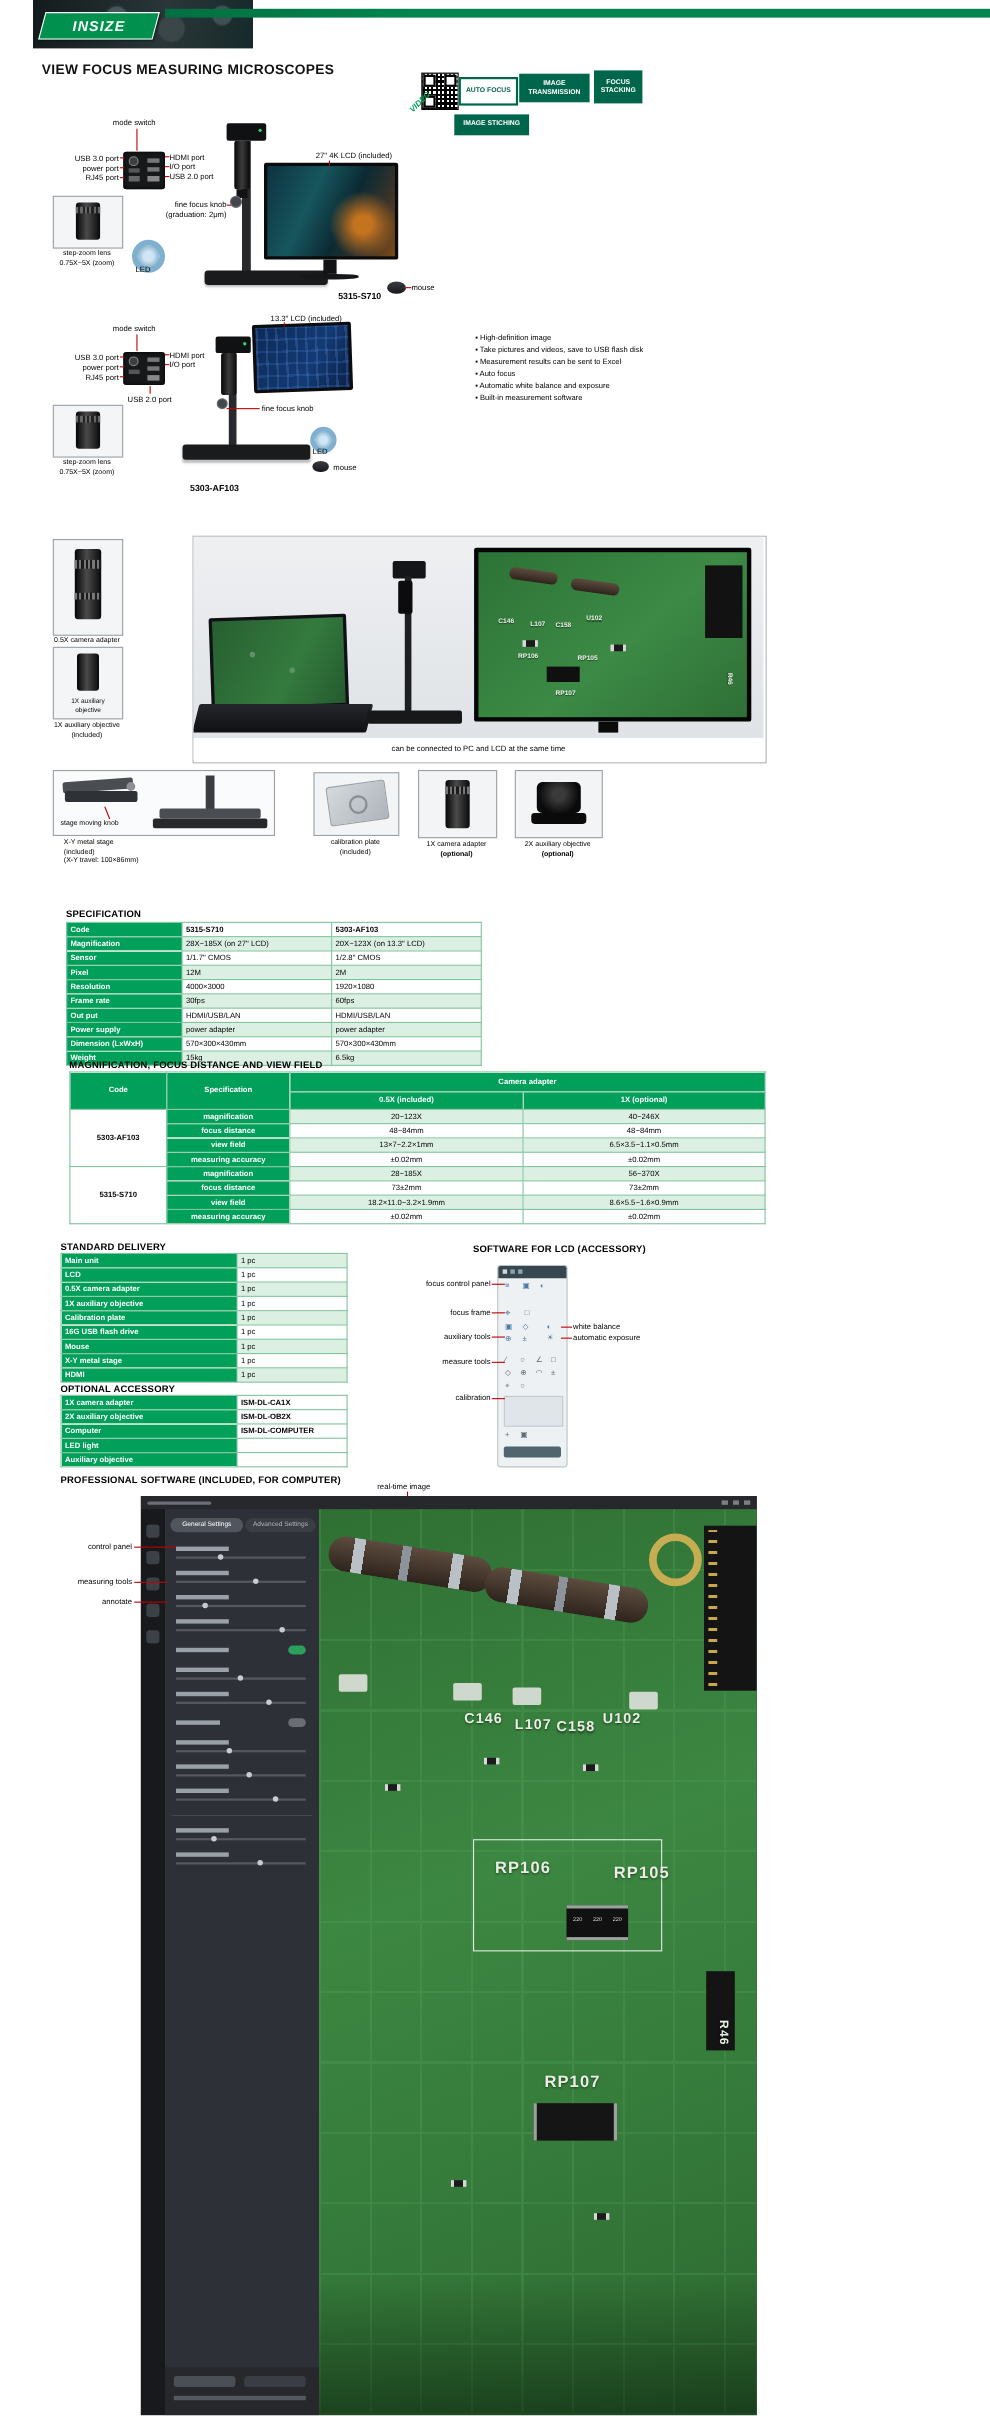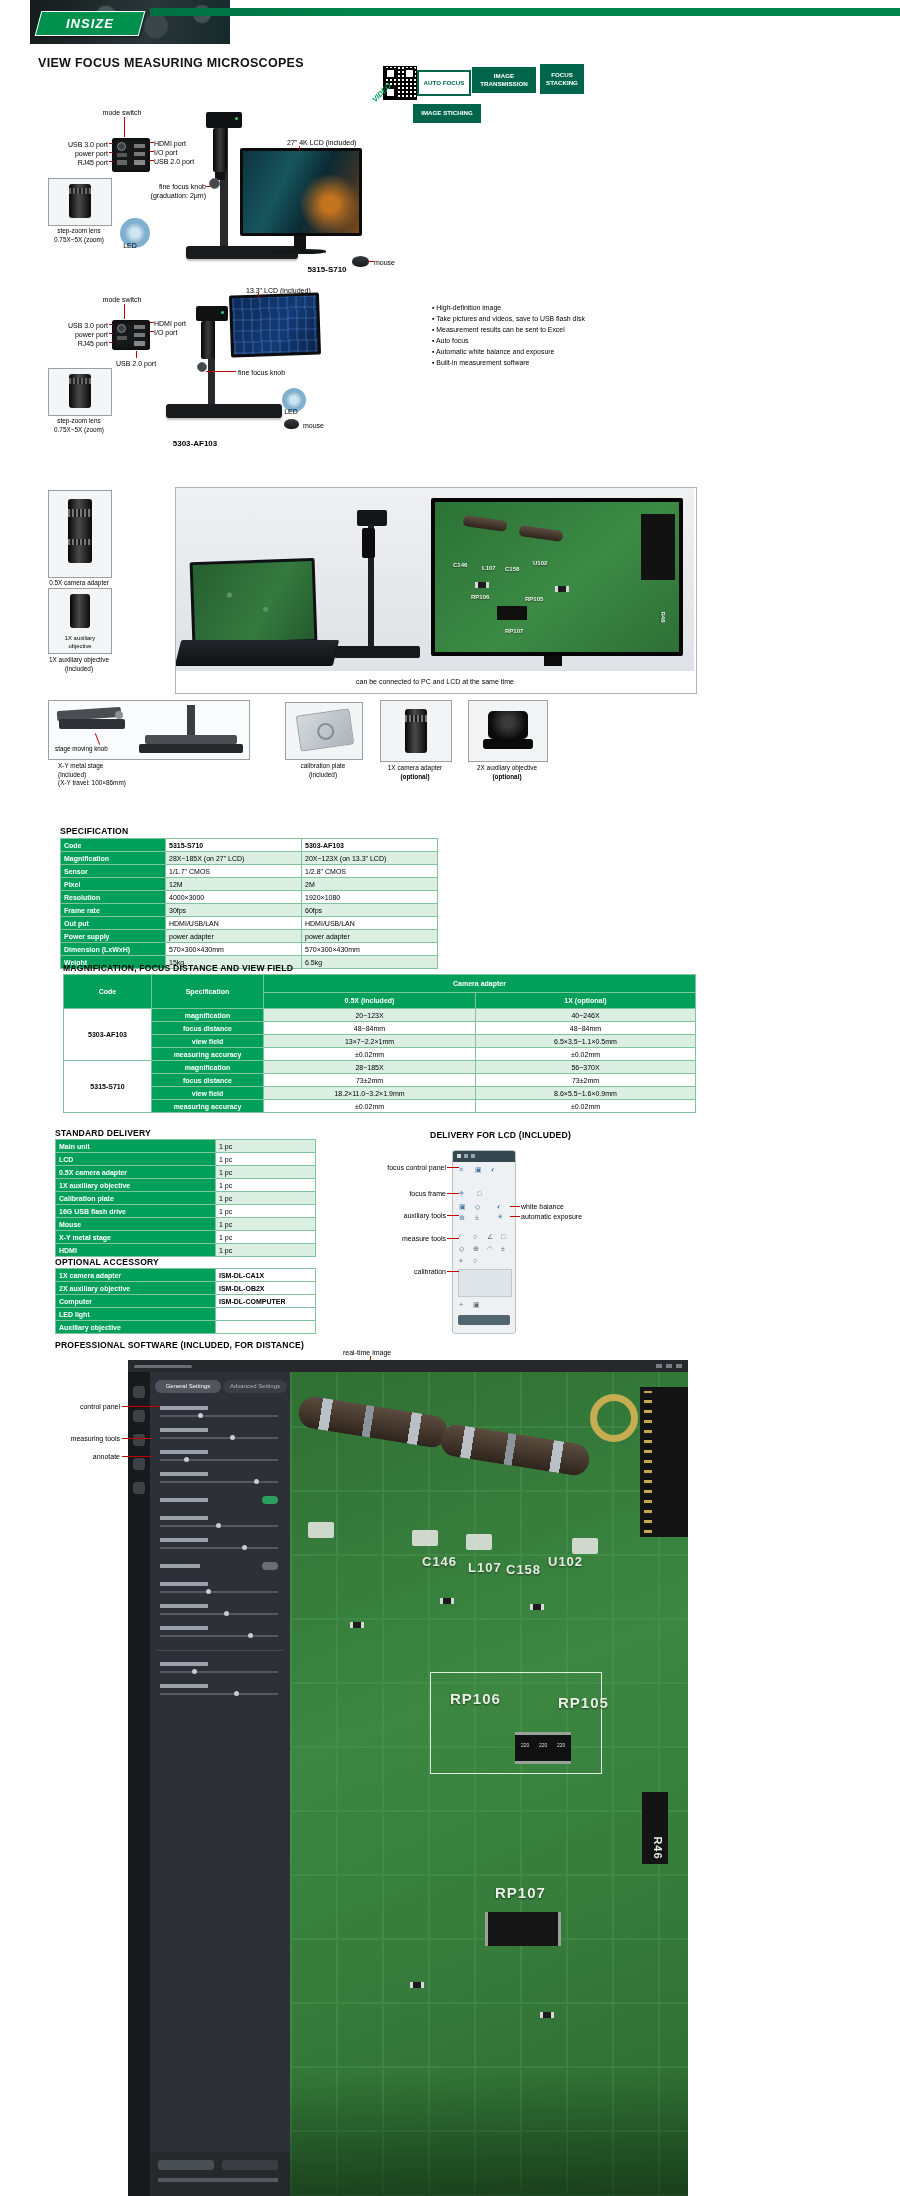--- a/index.html
+++ b/index.html
@@ -515,21 +515,21 @@
           <td class="g">LED light</td>
           <td class="w"></td>
         </tr>
     <tr>
           <td class="g">Auxiliary objective</td>
           <td class="w"></td>
         </tr>
   </tbody>
     </table>
 
-  <div class="sech" style="left:430px;top:1130px;">DELIVERY FOR LCD (INCLUDED)</div>
+  <div class="sech" style="left:430px;top:1130px;">SOFTWARE FOR LCD (ACCESSORY)</div>
   <div class="abs" style="left:452px;top:1150px;width:62px;height:182px;background:#eef1f3;border:1px solid #b9c2c8;border-radius:3px;">
     <div class="abs" style="left:0;top:0;width:62px;height:11px;background:#37474f;border-radius:2px 2px 0 0;">
       <div class="abs" style="left:4px;top:3px;width:4px;height:4px;background:#cfd8dc;"></div>
       <div class="abs" style="left:11px;top:3px;width:4px;height:4px;background:#90a4ae;"></div>
       <div class="abs" style="left:18px;top:3px;width:4px;height:4px;background:#90a4ae;"></div>
     </div>
     <span class="icn" style="left:6px;top:15px;">≡</span>
     <span class="icn" style="left:22px;top:15px;">▣</span>
     <span class="icn" style="left:38px;top:15px;">◐</span>
     <span class="icn" style="left:6px;top:38px;font-size:9px;">⌖</span>
@@ -563,21 +563,21 @@
   <div class="rl" style="left:447px;top:1215px;width:12px;height:1px;"></div>
   <div class="lbl r" style="left:358px;top:1234px;width:88px;">measure tools</div>
   <div class="rl" style="left:447px;top:1238px;width:12px;height:1px;"></div>
   <div class="lbl r" style="left:368px;top:1267px;width:78px;">calibration</div>
   <div class="rl" style="left:447px;top:1271px;width:12px;height:1px;"></div>
   <div class="lbl" style="left:521px;top:1202px;">white balance</div>
   <div class="rl" style="left:510px;top:1206px;width:10px;height:1px;"></div>
   <div class="lbl" style="left:521px;top:1212px;">automatic exposure</div>
   <div class="rl" style="left:510px;top:1216px;width:10px;height:1px;"></div>
 
-  <div class="sech" style="left:55px;top:1340px;">PROFESSIONAL SOFTWARE (INCLUDED, FOR DISTANCE)</div>
+  <div class="sech" style="left:55px;top:1340px;">PROFESSIONAL SOFTWARE (INCLUDED, FOR COMPUTER)</div>
   <div class="lbl" style="left:343px;top:1348px;">real-time image</div>
   <div class="rl" style="left:370px;top:1356px;width:1px;height:62px;"></div>
 
   <div class="abs" style="left:128px;top:1360px;width:560px;height:836px;background:#2a2c30;overflow:hidden;">
     <div class="abs" style="left:0;top:0;width:560px;height:12px;background:#26282c;">
       <div class="abs" style="left:6px;top:5px;width:58px;height:3px;background:#6a6e74;border-radius:2px;"></div>
       <div class="abs" style="right:6px;top:4px;width:26px;height:4px;background:linear-gradient(90deg,#7a7e84 0 6px,transparent 6px 10px,#7a7e84 10px 16px,transparent 16px 20px,#7a7e84 20px 26px);"></div>
     </div>
     <div class="abs" style="left:0;top:12px;width:22px;height:824px;background:#17191c;">
       <div class="railico" style="top:14px;"></div>

